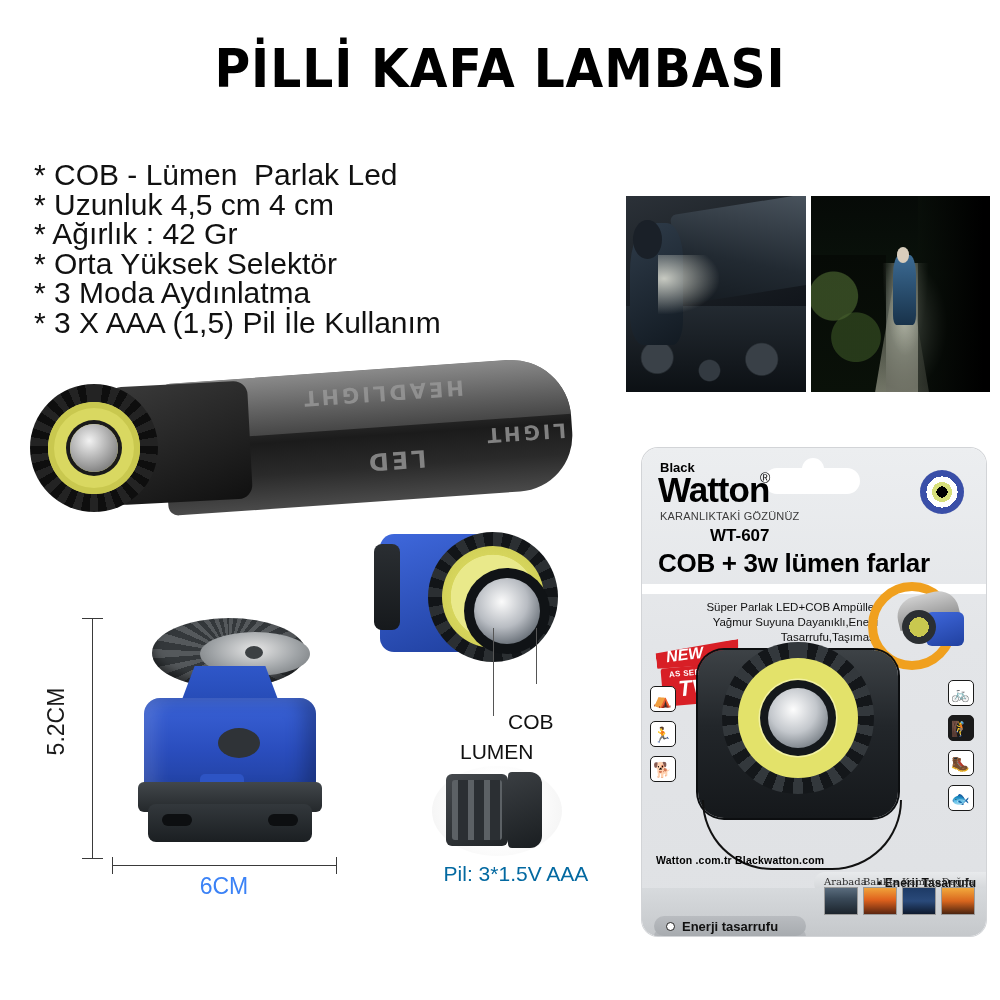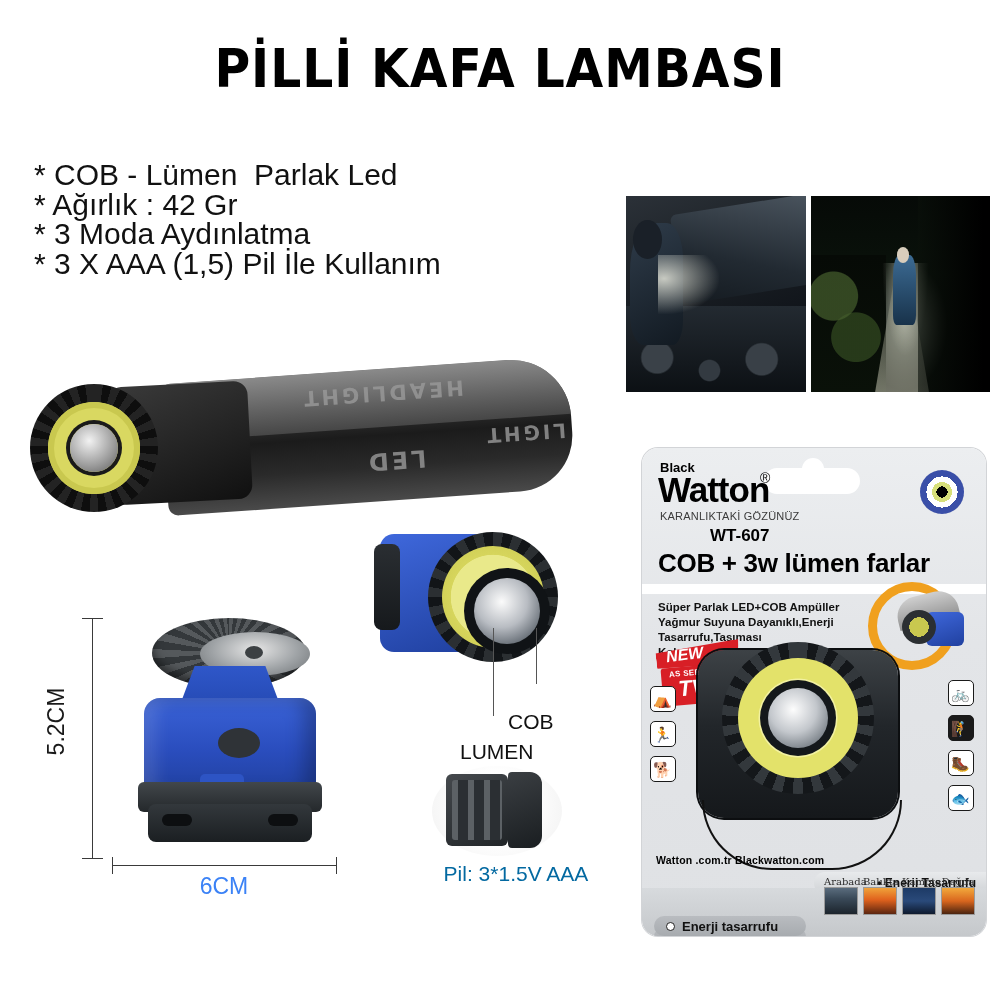--- a/index.html
+++ b/index.html
@@ -319,21 +319,21 @@
     background:
       radial-gradient(circle at 50% 50%,
         #000 0 18%, #d8e07a 18% 32%, #ffffff 32% 50%, #3a4fa8 50% 70%, #2c3f96 70% 100%);
   }
   .pk-whiteband {
     position:absolute; left:0; top:136px; width:100%; height:10px; background:#fff;
   }
   #pk-desc {
     position:absolute; left:16px; top:152px; width:220px;
   }
-  .pk-desc-line { font-size:11.5px; font-weight:bold; line-height:15px; color:#111; }
+  .pk-desc-line { font-size:11.5px; font-weight:normal; line-height:15px; color:#111;text-align:right; }
   .pk-newtv {
     position:absolute; left:14px; top:196px; width:84px; height:62px;
   }
   .pk-new-banner {
     position:absolute; left:0; top:0; width:84px; height:24px;
     background:#d81f26;
     clip-path:polygon(0% 18%, 100% 0%, 96% 100%, 0% 82%);
     transform:rotate(-7deg);
   }
   .pk-new-text {
@@ -467,21 +467,23 @@
     background:linear-gradient(180deg,#f2a93c 0%,#d9661e 50%,#4a2410 100%);
   }
 </style>
 </head>
 <body>
 
 <div class="abs" id="title">PİLLİ KAFA LAMBASI</div>
 
 <div class="abs" id="spec-list">
   <div class="spec-line">* COB - Lümen  Parlak Led</div>
+  <div class="spec-line">* Uzunluk 4,5 cm 4 cm</div>
   <div class="spec-line">* Ağırlık : 42 Gr</div>
+  <div class="spec-line">* Orta Yüksek Selektör</div>
   <div class="spec-line">* 3 Moda Aydınlatma</div>
   <div class="spec-line">* 3 X AAA (1,5) Pil İle Kullanım</div>
 </div>
 
 <div class="abs" id="usage-photos">
   <div class="usage-photo up-left">
     <div class="hood"></div>
     <div class="engine"></div>
     <div class="person"></div>
     <div class="head"></div>

